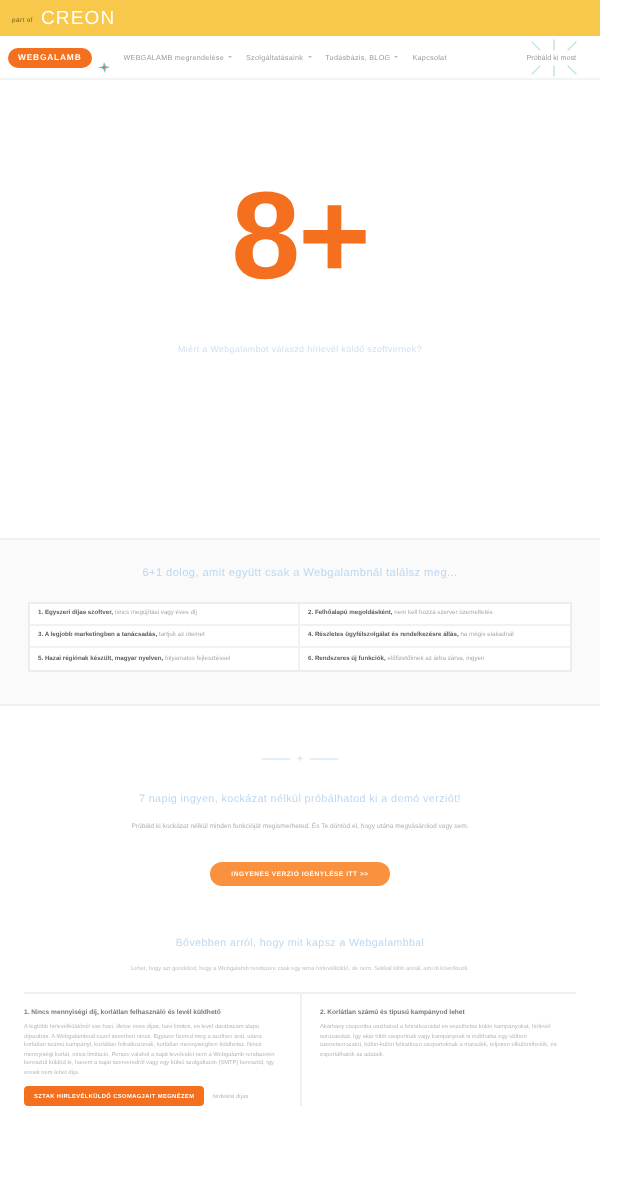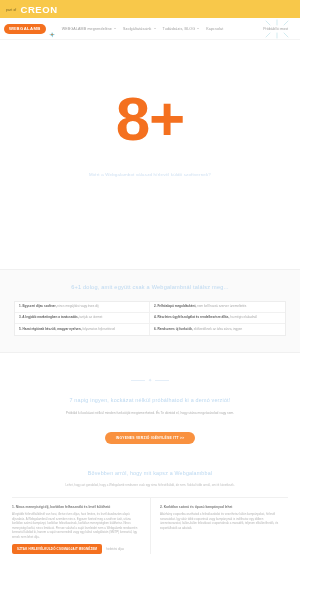--- a/index.html
+++ b/index.html
@@ -22,21 +22,21 @@
   .topbar .partof {
     font-size: 3.2px;
     color: #6b5a20;
     letter-spacing: .2px;
     text-transform: lowercase;
     position: relative;
     top: 1px;
   }
   .topbar .creon {
     font-size: 9.5px;
-    font-weight: bold;
+    font-weight: normal;
     color: #ffffff;
     letter-spacing: .6px;
   }
 
   
   .navbar {
     height: 22px;
     background: #ffffff;
     display: flex;
     align-items: center;

